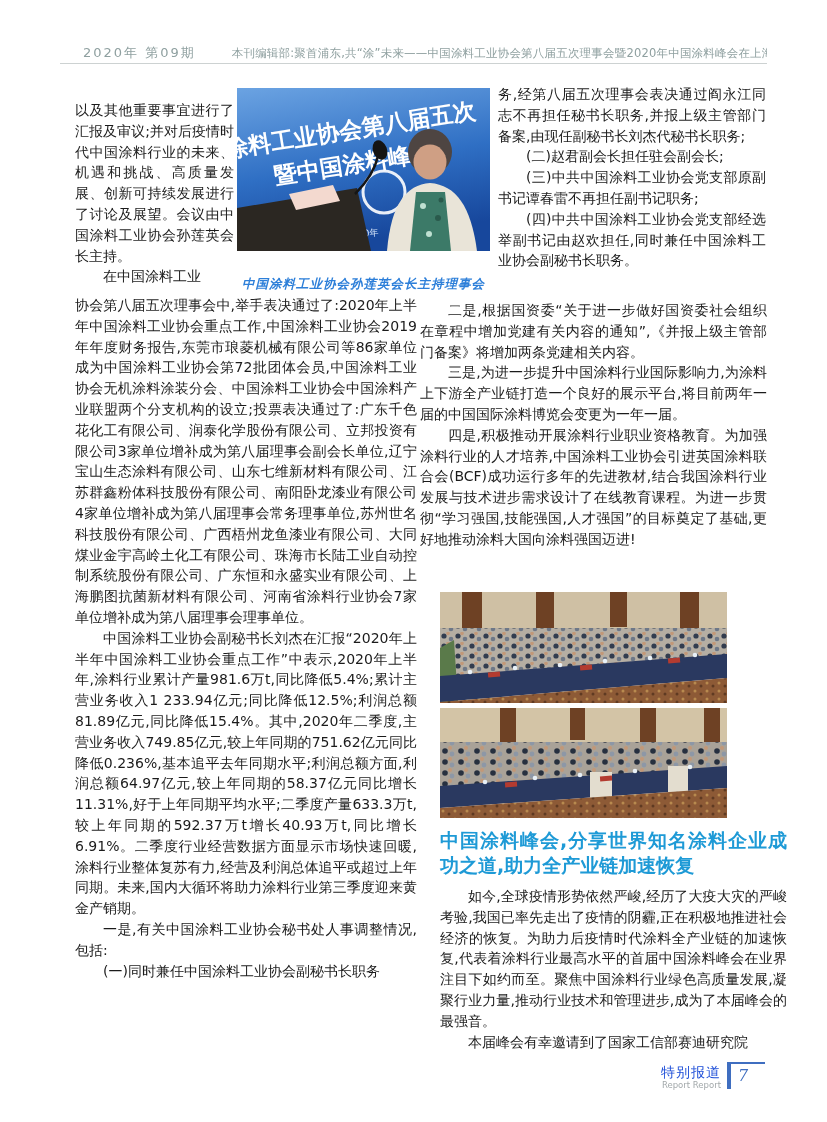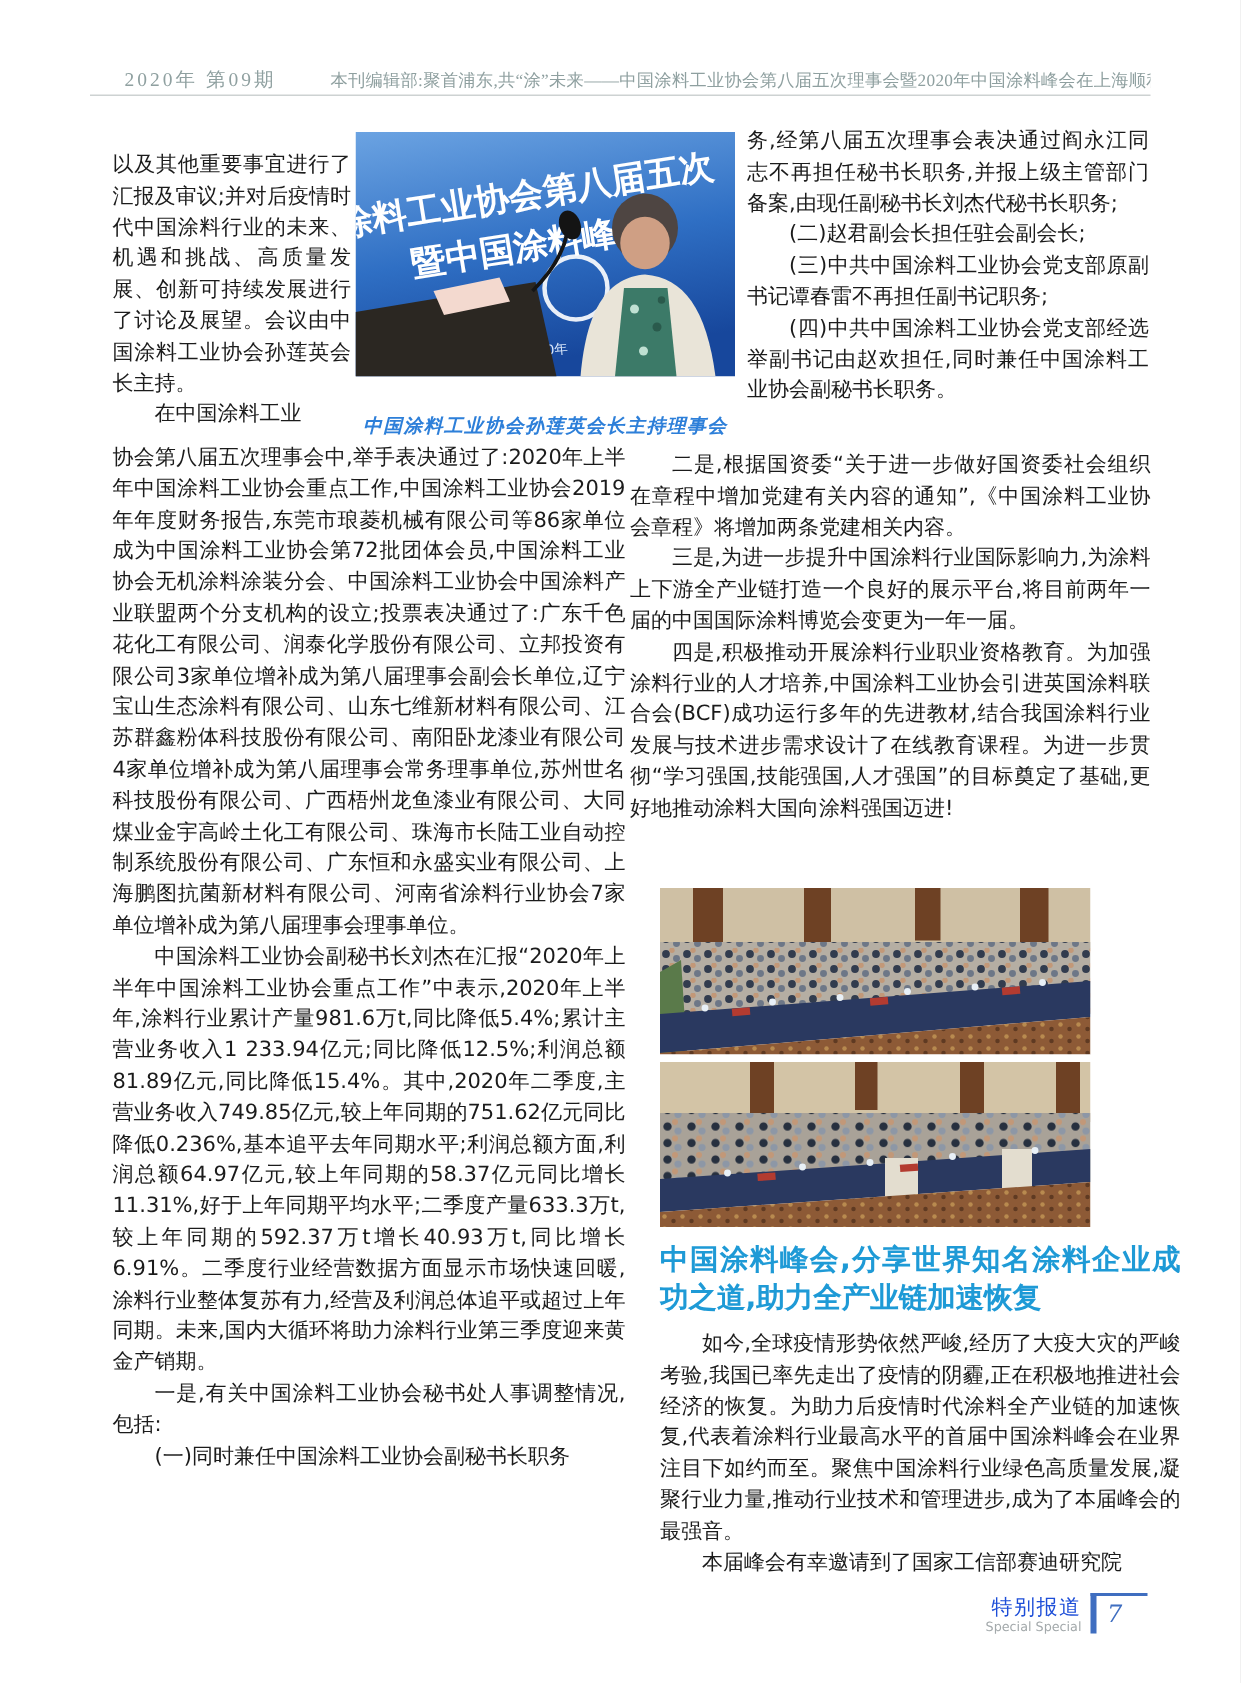--- a/index.html
+++ b/index.html
@@ -2,21 +2,21 @@
 <html><head>
 <meta charset="utf-8">
 <style>
   html,body{margin:0;padding:0;background:#e8e8e8;}
   .page{
     position:relative;width:827px;height:1122px;margin:0 auto;
     background:#ffffff;overflow:hidden;
     font-family:"DejaVu Sans",sans-serif;color:#1b1b1b;
   }
   
-  .hdr{position:absolute;left:83px;top:44px;width:684px;display:flex;align-items:baseline;white-space:nowrap;overflow:hidden;font-family:Liberation Serif, serif;}
+  .hdr{position:absolute;left:83px;top:44px;width:684px;display:flex;align-items:baseline;white-space:nowrap;overflow:hidden;}
   .hdr-issue{font-size:13px;color:#8fa0a0;letter-spacing:2px;flex:0 0 auto;}
   .hdr-title{font-size:11.5px;color:#8fa0a0;margin-left:36px;letter-spacing:0.2px;flex:0 0 auto;}
   .hdr-rule{position:absolute;left:60px;top:63px;width:707px;height:1px;background:#cdd2d2;}
   
   .txt{position:absolute;font-size:14px;line-height:20.8px;text-align:justify;text-justify:inter-character;}
   .txt p{margin:0;}
   .ind{text-indent:2em;}
   .cont{text-indent:0;}
   .l-narrow{left:75px;top:84px;width:159px;margin-top:16px;}
   .l-full{left:75px;top:295px;width:342px;}
@@ -107,21 +107,21 @@
   </section>
 
   <section class="txt r-narrow">
     <p class="cont">务,经第八届五次理事会表决通过阎永江同志不再担任秘书长职务,并报上级主管部门备案,由现任副秘书长刘杰代秘书长职务;</p>
     <p class="ind">(二)赵君副会长担任驻会副会长;</p>
     <p class="ind">(三)中共中国涂料工业协会党支部原副书记谭春雷不再担任副书记职务;</p>
     <p class="ind">(四)中共中国涂料工业协会党支部经选举副书记由赵欢担任,同时兼任中国涂料工业协会副秘书长职务。</p>
   </section>
 
   <section class="txt r-full">
-    <p class="ind">二是,根据国资委“关于进一步做好国资委社会组织在章程中增加党建有关内容的通知”,《中国涂料工业协会章程》将增加两条党建相关内容。</p>
+    <p class="ind">二是,根据国资委“关于进一步做好国资委社会组织在章程中增加党建有关内容的通知”,《并报上级主管部门备案》将增加两条党建相关内容。</p>
     <p class="ind">三是,为进一步提升中国涂料行业国际影响力,为涂料上下游全产业链打造一个良好的展示平台,将目前两年一届的中国国际涂料博览会变更为一年一届。</p>
     <p class="ind">四是,积极推动开展涂料行业职业资格教育。为加强涂料行业的人才培养,中国涂料工业协会引进英国涂料联合会(BCF)成功运行多年的先进教材,结合我国涂料行业发展与技术进步需求设计了在线教育课程。为进一步贯彻“学习强国,技能强国,人才强国”的目标奠定了基础,更好地推动涂料大国向涂料强国迈进!</p>
   </section>
 
   <figure class="photo2wrap">
     <svg width="287" height="226" viewBox="0 0 287 226" role="img">
       <defs>
         <pattern id="crowd1" width="14" height="10" patternUnits="userSpaceOnUse">
           <rect width="14" height="10" fill="#b5aea3"></rect>
           <circle cx="4" cy="4" r="2.6" fill="#323c4e"></circle>
@@ -195,20 +195,20 @@
 
   <section class="summit">
     <h2 class="summit-h">中国涂料峰会,分享世界知名涂料企业成功之道,助力全产业链加速恢复</h2>
     <p class="ind">如今,全球疫情形势依然严峻,经历了大疫大灾的严峻考验,我国已率先走出了疫情的阴霾,正在积极地推进社会经济的恢复。为助力后疫情时代涂料全产业链的加速恢复,代表着涂料行业最高水平的首届中国涂料峰会在业界注目下如约而至。聚焦中国涂料行业绿色高质量发展,凝聚行业力量,推动行业技术和管理进步,成为了本届峰会的最强音。</p>
     <p class="ind">本届峰会有幸邀请到了国家工信部赛迪研究院</p>
   </section>
 
   <footer class="ftr">
     <div class="ftr-labels">
       <div class="ftr-cn">特别报道</div>
-      <div class="ftr-en">Special Special</div>
+      <div class="ftr-en">Report Report</div>
     </div>
     <div class="ftr-pagebox">
       <span class="ftr-num">7</span>
     </div>
   </footer>
 
 </div>
 
 </body></html>

